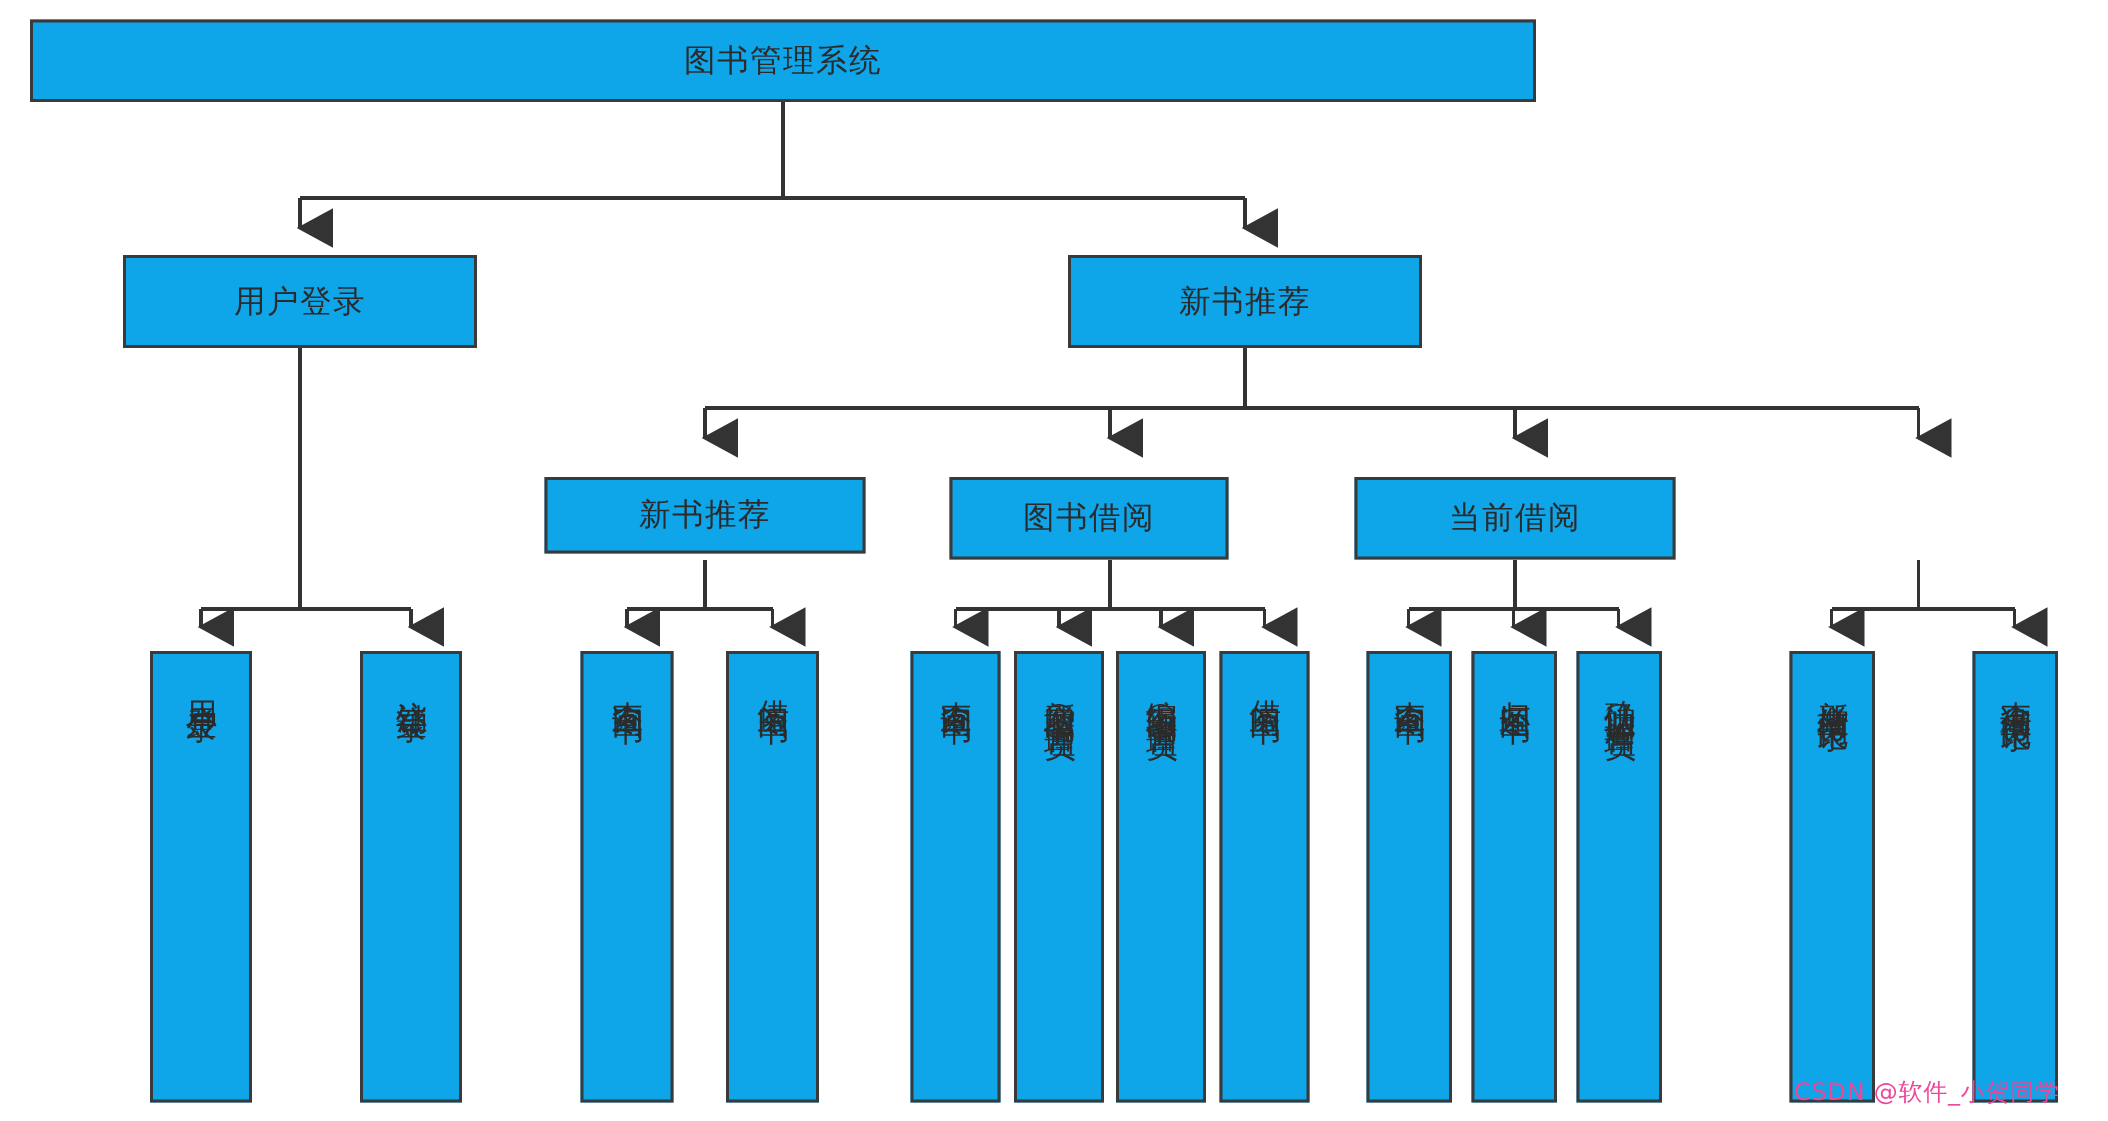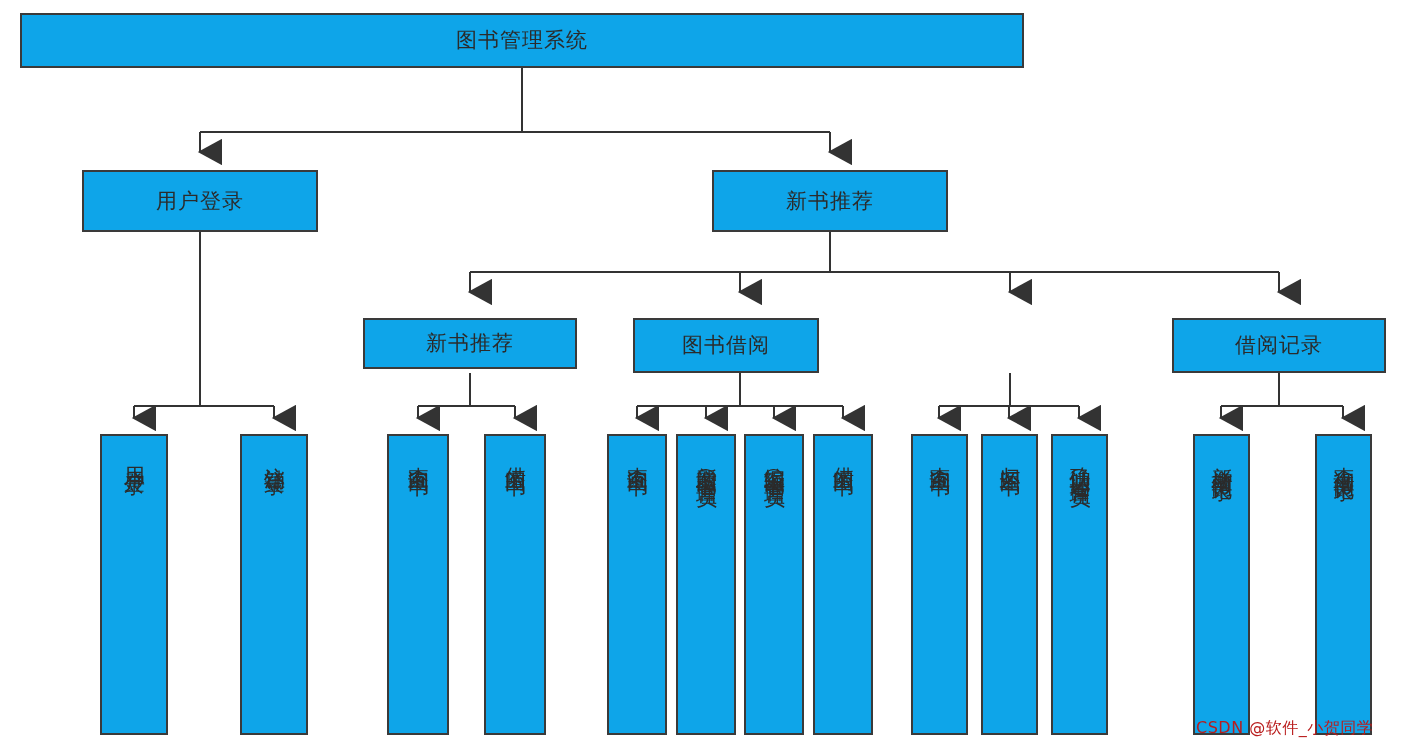--- a/index.html
+++ b/index.html
@@ -52,21 +52,21 @@
     writing-mode:vertical-rl;
     text-orientation:upright;
     font-size:21px;
     letter-spacing:3px;
     line-height:1;
     white-space:nowrap;
   }
   .watermark{
     position:absolute;
     font-size:16px;
-    color:#b91c1c;
+    color:#ec4899;
     white-space:nowrap;
     letter-spacing:0.5px;
   }
 </style>
 </head>
 <body>
 
 <div id="canvas">
 
   <svg id="wires" viewBox="0 0 1405 747" xmlns="http://www.w3.org/2000/svg">
@@ -132,22 +132,22 @@
   <div class="node h" style="left:712px;top:170px;width:236px;height:62px;">
     <span class="label">新书推荐</span>
   </div>
 
   <div class="node h" style="left:363px;top:318px;width:214px;height:51px;">
     <span class="label">新书推荐</span>
   </div>
   <div class="node h" style="left:633px;top:318px;width:186px;height:55px;">
     <span class="label">图书借阅</span>
   </div>
-  <div class="node h" style="left:1172px;top:318px;width:214px;height:55px;">
-    <span class="label">借阅记录</span>
+  <div class="node h" style="left:903px;top:318px;width:214px;height:55px;">
+    <span class="label">当前借阅</span>
   </div>
 
   <div class="node v" style="left:100px;top:434px;width:68px;height:301px;">
     <span class="label">用户登录</span>
   </div>
   <div class="node v" style="left:240px;top:434px;width:68px;height:301px;">
     <span class="label">注销登录</span>
   </div>
 
   <div class="node v" style="left:387px;top:434px;width:62px;height:301px;">

